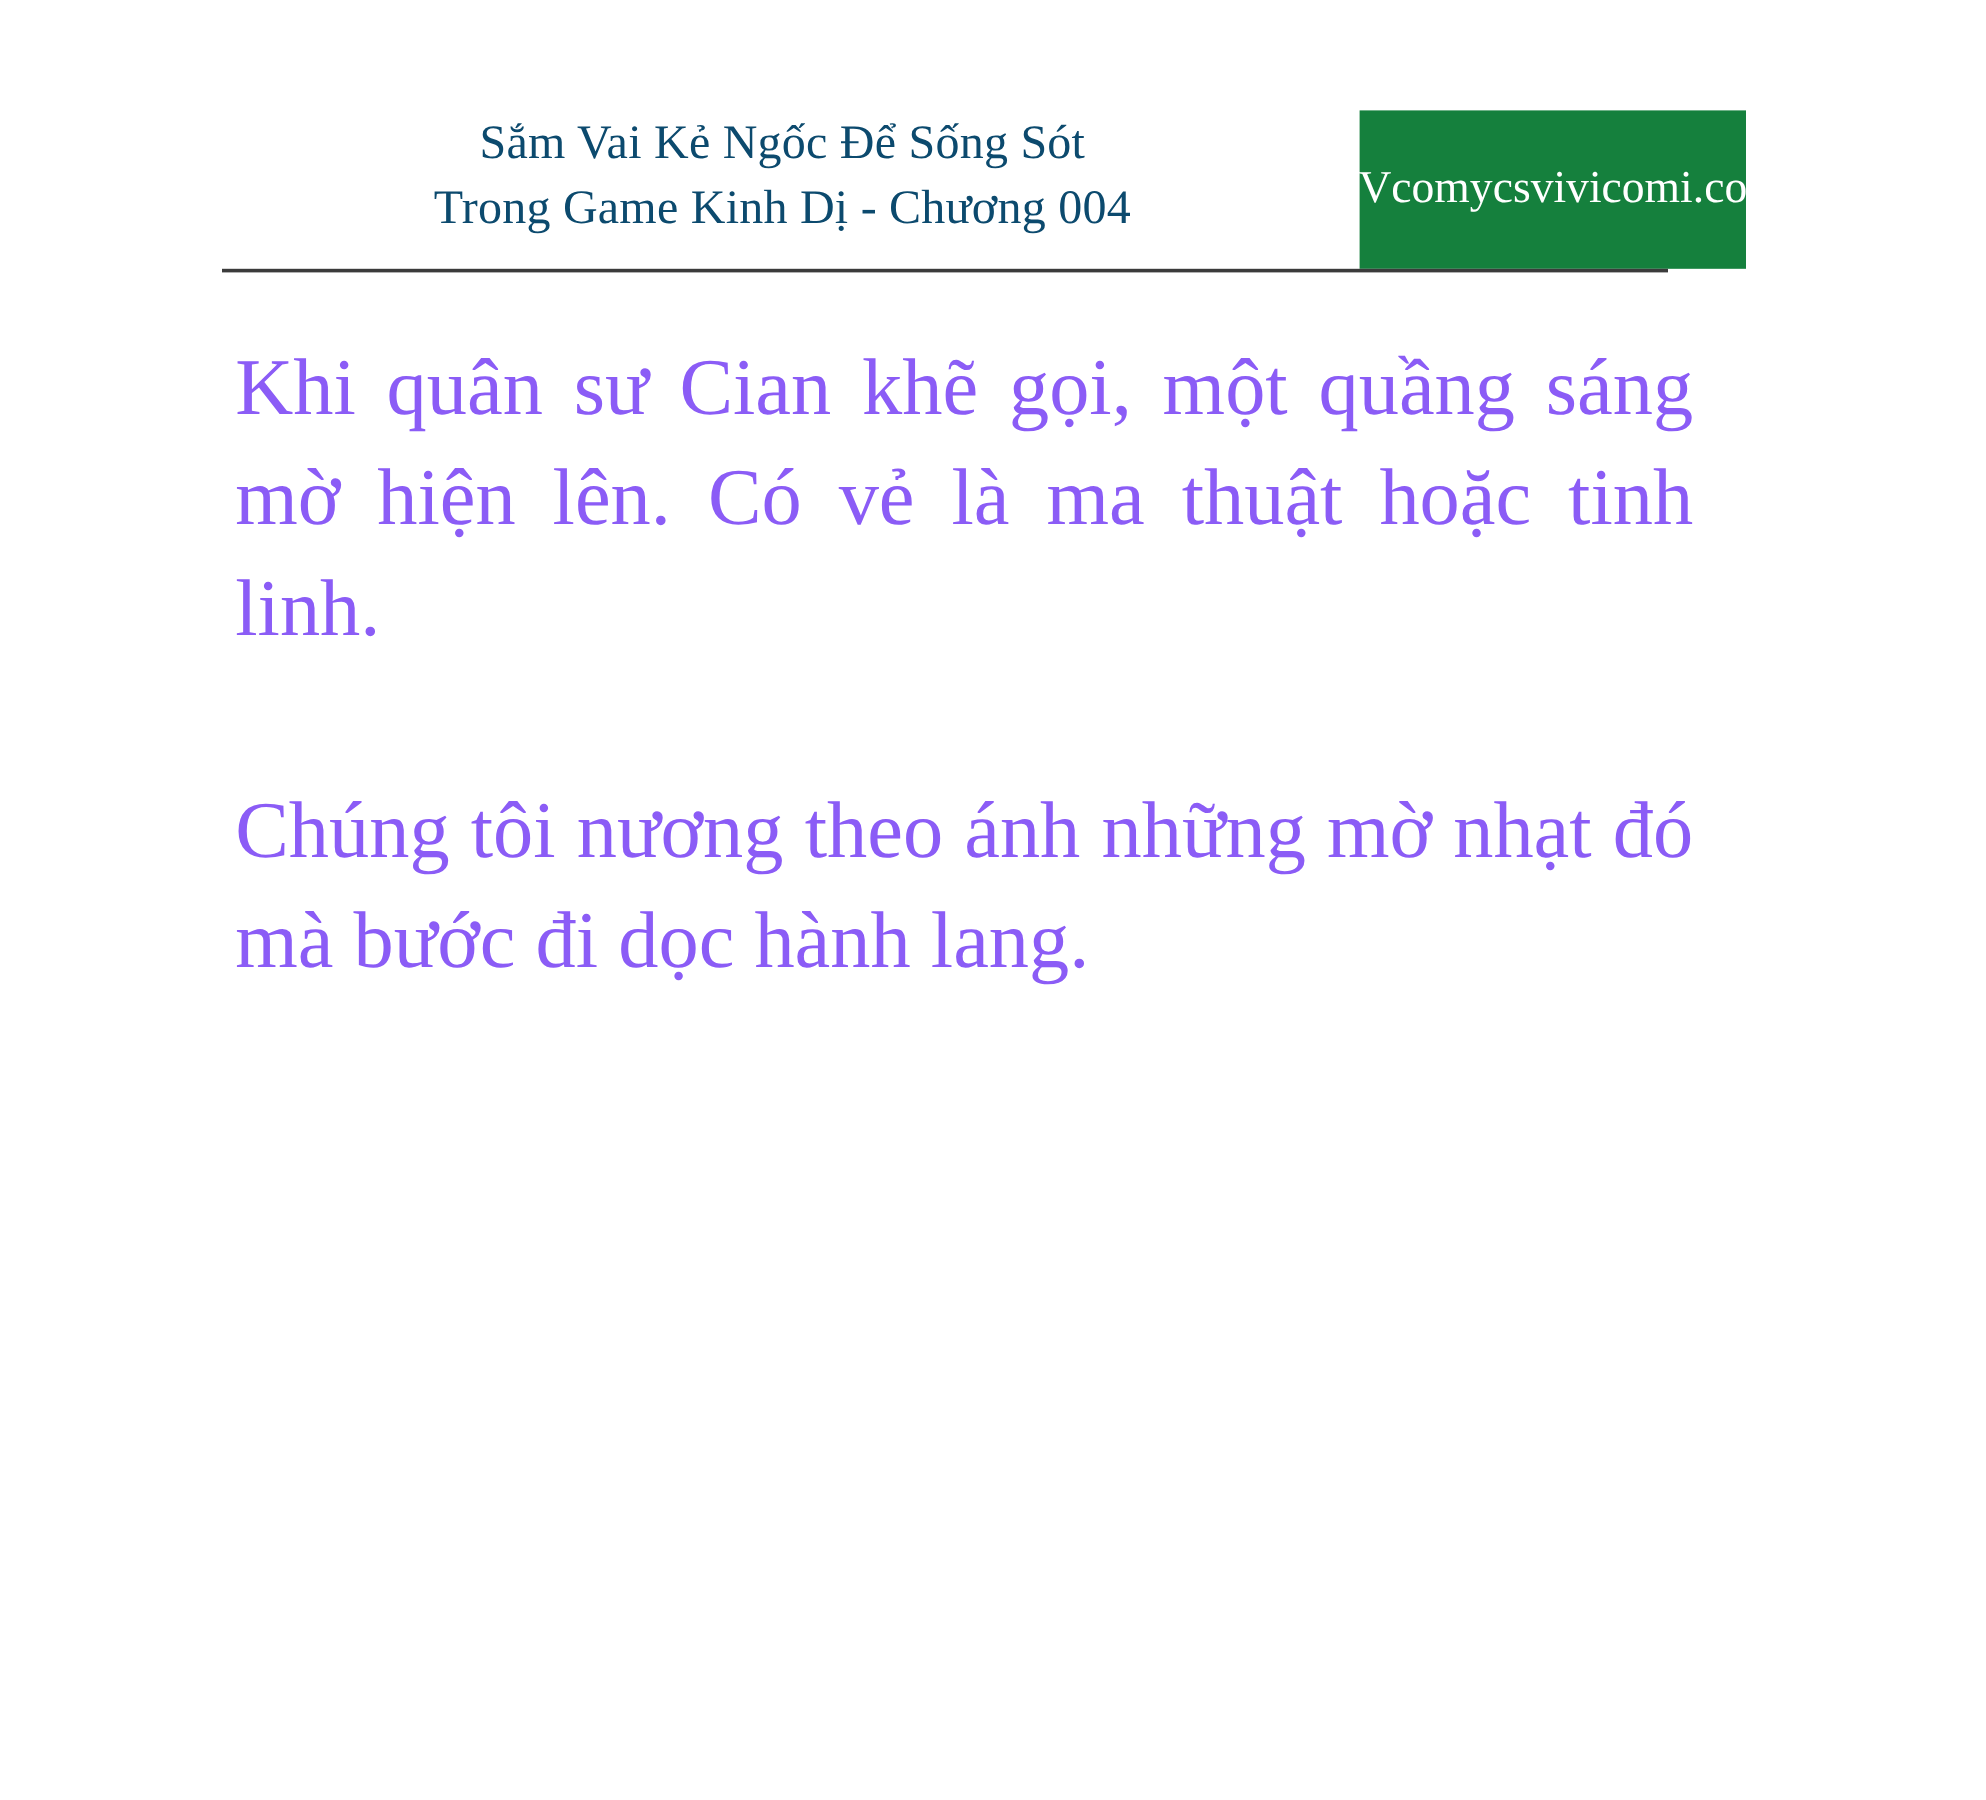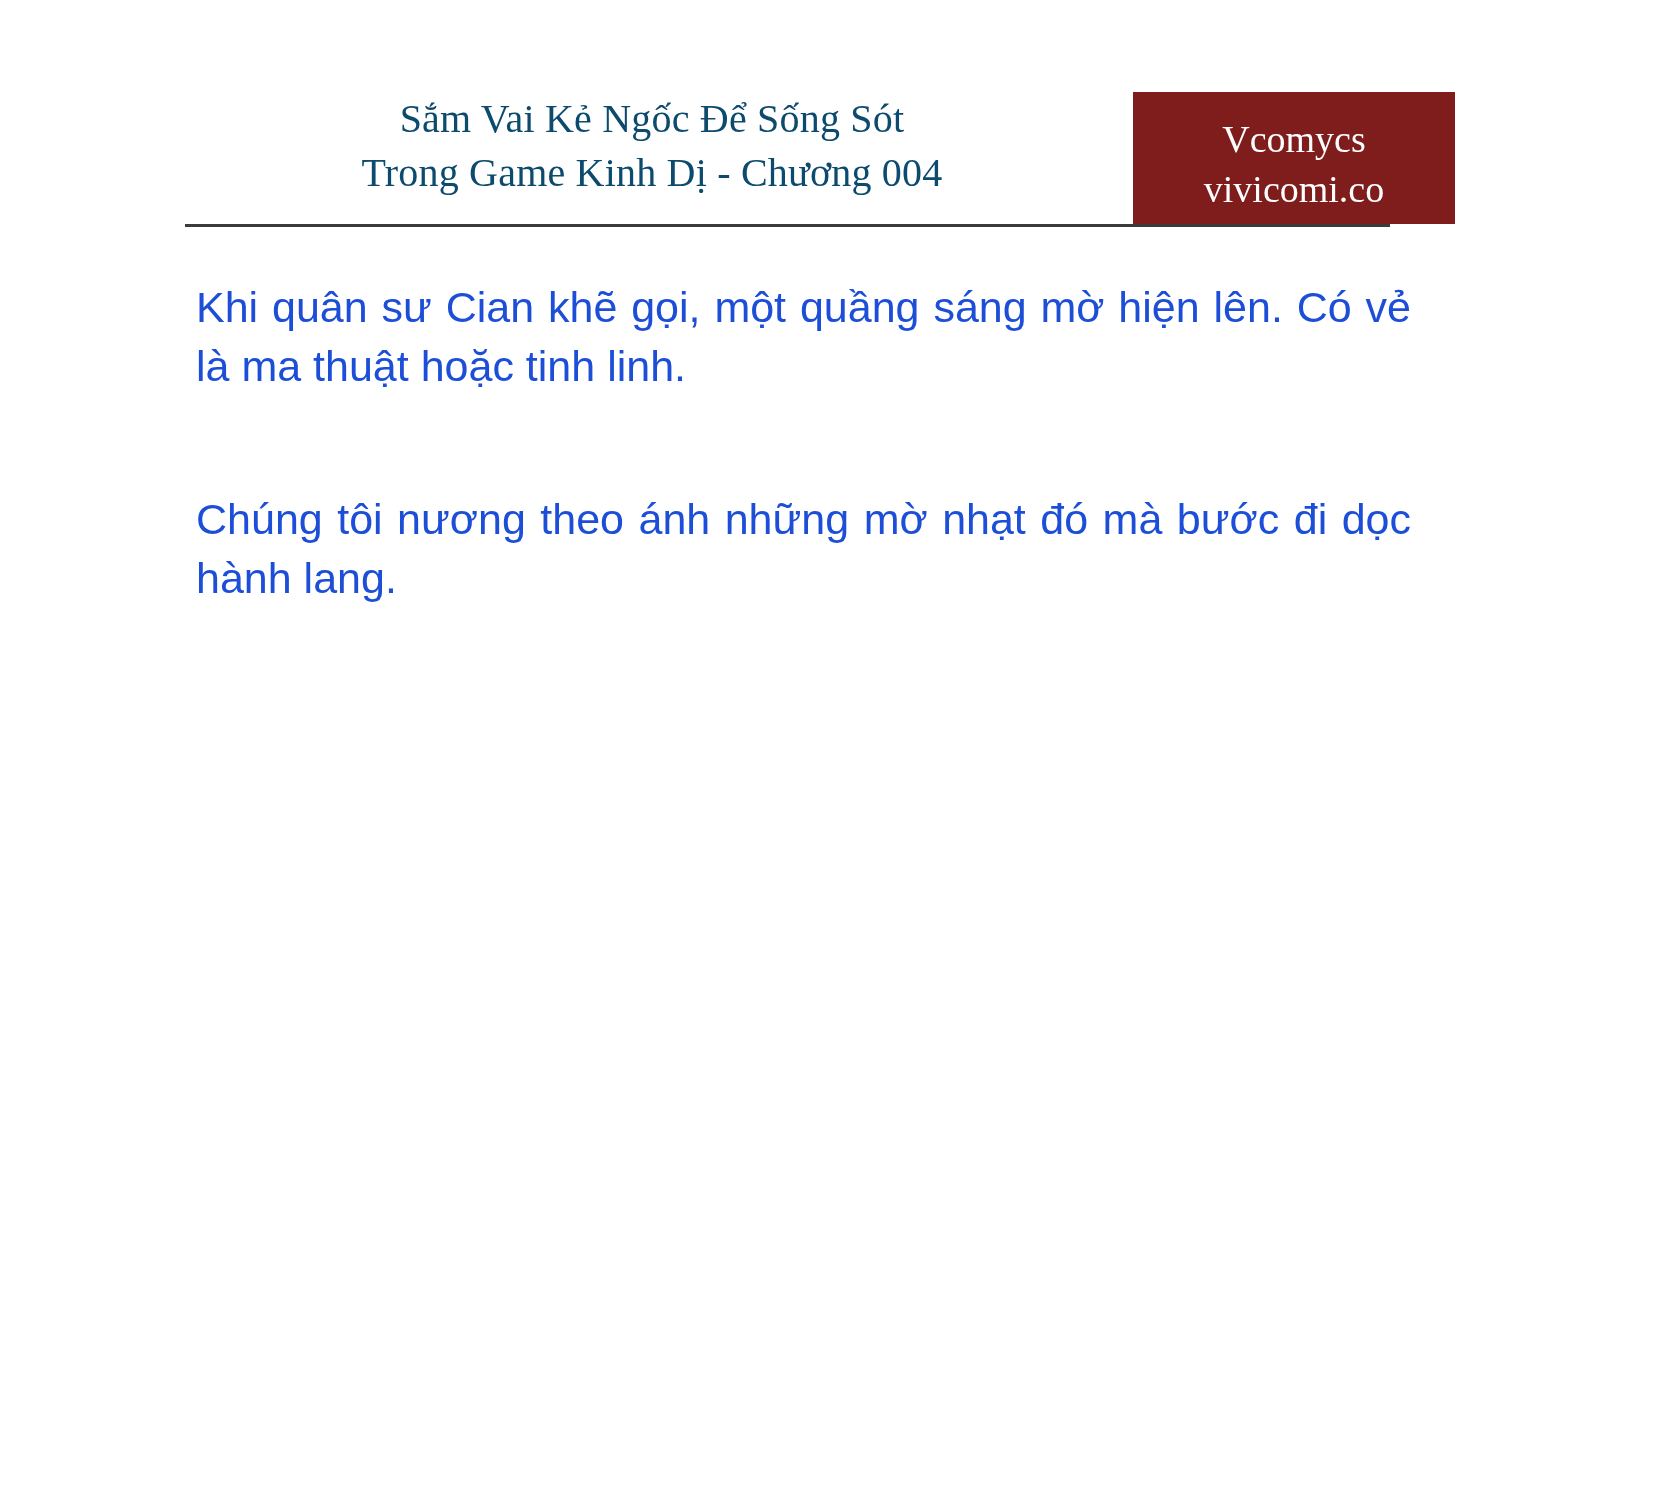--- a/index.html
+++ b/index.html
@@ -47,26 +47,26 @@
     padding-right: 14px;
     letter-spacing: 0.2px;
   }
   .header-title .line {
     display: block;
     white-space: nowrap;
   }
   .header-badge {
     width: 322px;
     min-height: 132px;
-    background: #7f1d1d;
+    background: #15803d;
     color: #ffffff;
     display: flex;
-    flex-direction: column;
+    flex-direction: row;
     align-items: center;
-    justify-content: flex-end;
+    justify-content: center;
     font-family: "Liberation Serif", serif;
     font-size: 38px;
     line-height: 1.32;
     box-sizing: border-box;
     padding: 6px 4px 10px 4px;
   }
   .header-badge .badge-line {
     display: block;
     white-space: nowrap;
   }
@@ -80,24 +80,24 @@
   }
 
   
   .content {
     position: absolute;
     left: 196px;
     top: 278px;
     width: 1215px;
   }
   .para {
-    font-family: Liberation Sans, sans-serif;
-    font-size: 43px;
+    font-family: Liberation Serif, serif;
+    font-size: 67px;
     line-height: 1.37;
-    color: #1d4ed8;
+    color: #8b5cf6;
     text-align: justify;
     text-justify: inter-word;
     margin: 0 0 94px 0;
   }
   .para:last-child {
     margin-bottom: 0;
   }
 </style>
 </head>
 <body>

